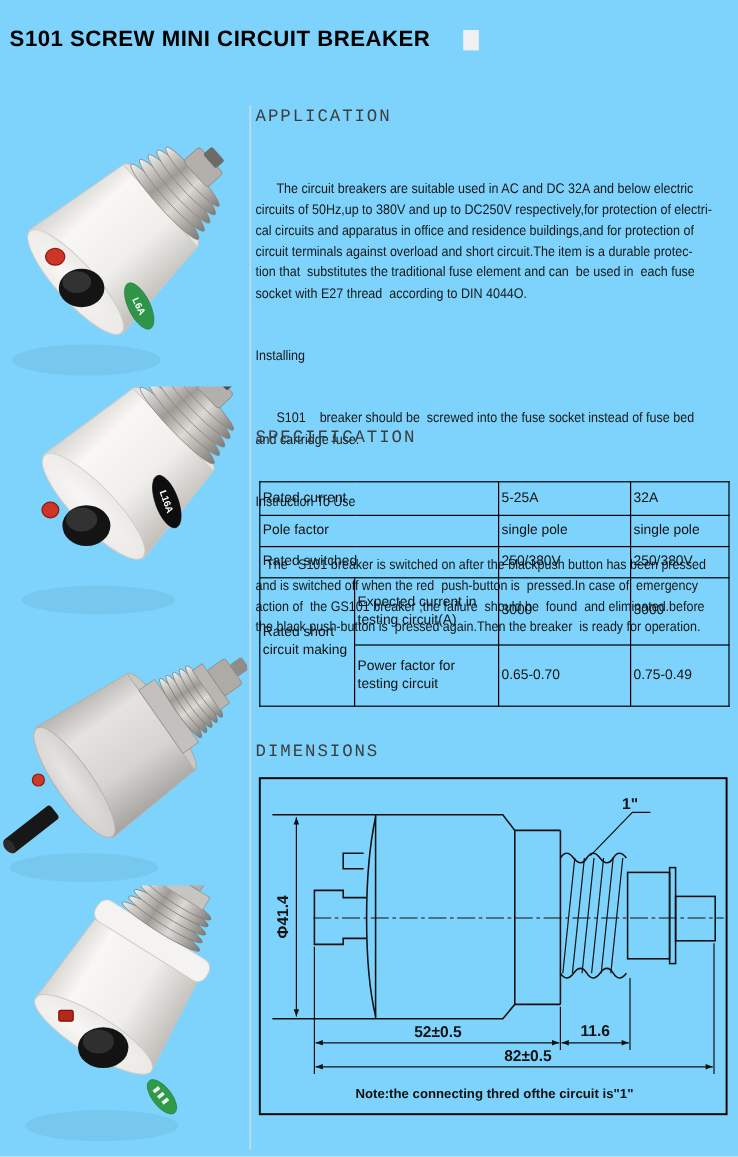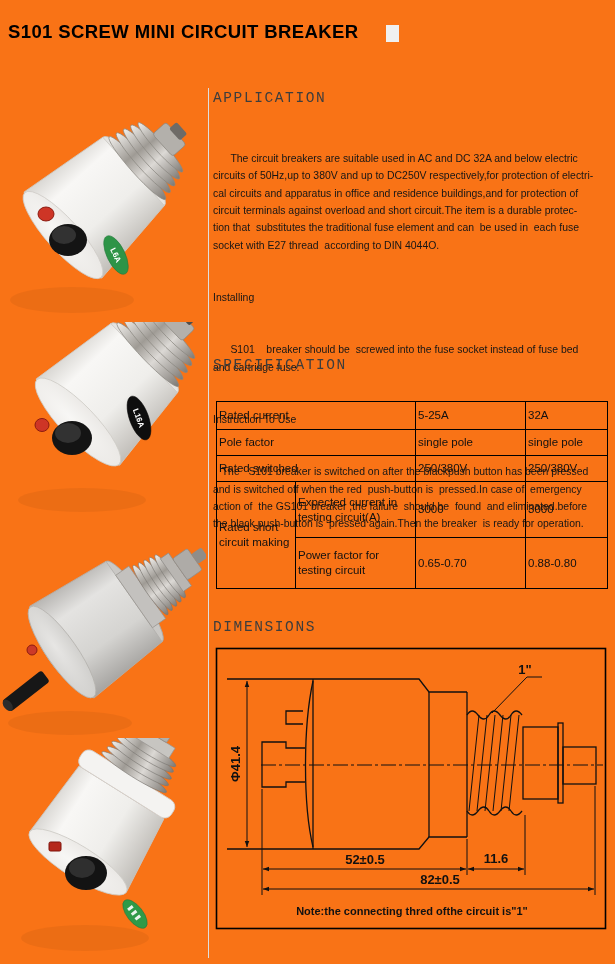--- a/index.html
+++ b/index.html
@@ -1,16 +1,16 @@
 <!DOCTYPE html>
 <html><head>
 <meta charset="utf-8">
 <style>
   html,body{margin:0;padding:0;background:#fff;}
-  .page{position:relative;width:615px;height:964px;background:#f97316;overflow:hidden;
+  .page{position:relative;width:615px;height:964px;background:#7dd3fc;overflow:hidden;
         font-family:"Liberation Sans",sans-serif;color:#1c1c1c;}
   .title{position:absolute;left:8px;top:21px;font-size:18.5px;font-weight:bold;color:#000;
          letter-spacing:0.4px;white-space:nowrap;}
   .artifact{position:absolute;left:386px;top:25px;width:13px;height:17px;background:#f0f0f0;}
   .vrule{position:absolute;left:208px;top:88px;width:1px;height:870px;background:#dedede;}
   .sec-heading{position:absolute;left:213px;font-size:14.5px;color:#3d3d3d;letter-spacing:1.6px;font-family:Liberation Mono, monospace;}
   .app-text{position:absolute;left:213px;top:114px;width:452px;font-size:11.6px;
             line-height:17.4px;white-space:pre-wrap;transform:scaleX(0.9);
             transform-origin:0 0;color:#161616;}
   table.spec{position:absolute;left:216px;top:401px;border-collapse:collapse;table-layout:fixed;}
@@ -225,21 +225,21 @@
 circuit making</td>
       <td>Expected current in
 testing circuit(A)</td>
       <td>3000</td>
       <td>3000</td>
     </tr>
     <tr style="height:51px">
       <td>Power factor for
 testing circuit</td>
       <td>0.65-0.70</td>
-      <td>0.88-0.80</td>
+      <td>0.75-0.49</td>
     </tr>
   </tbody>
     </table>
 
   <div class="sec-heading" style="top:619px">DIMENSIONS</div>
   <svg class="drawing" width="392" height="283" viewBox="0 0 392 283">
     <defs>
       <marker id="arr" viewBox="0 0 10 10" refX="10" refY="5" markerWidth="11" markerHeight="6" orient="auto-start-reverse">
         <path d="M0,1.2 L10,5 L0,8.8 Z" fill="#111"></path>
       </marker>

